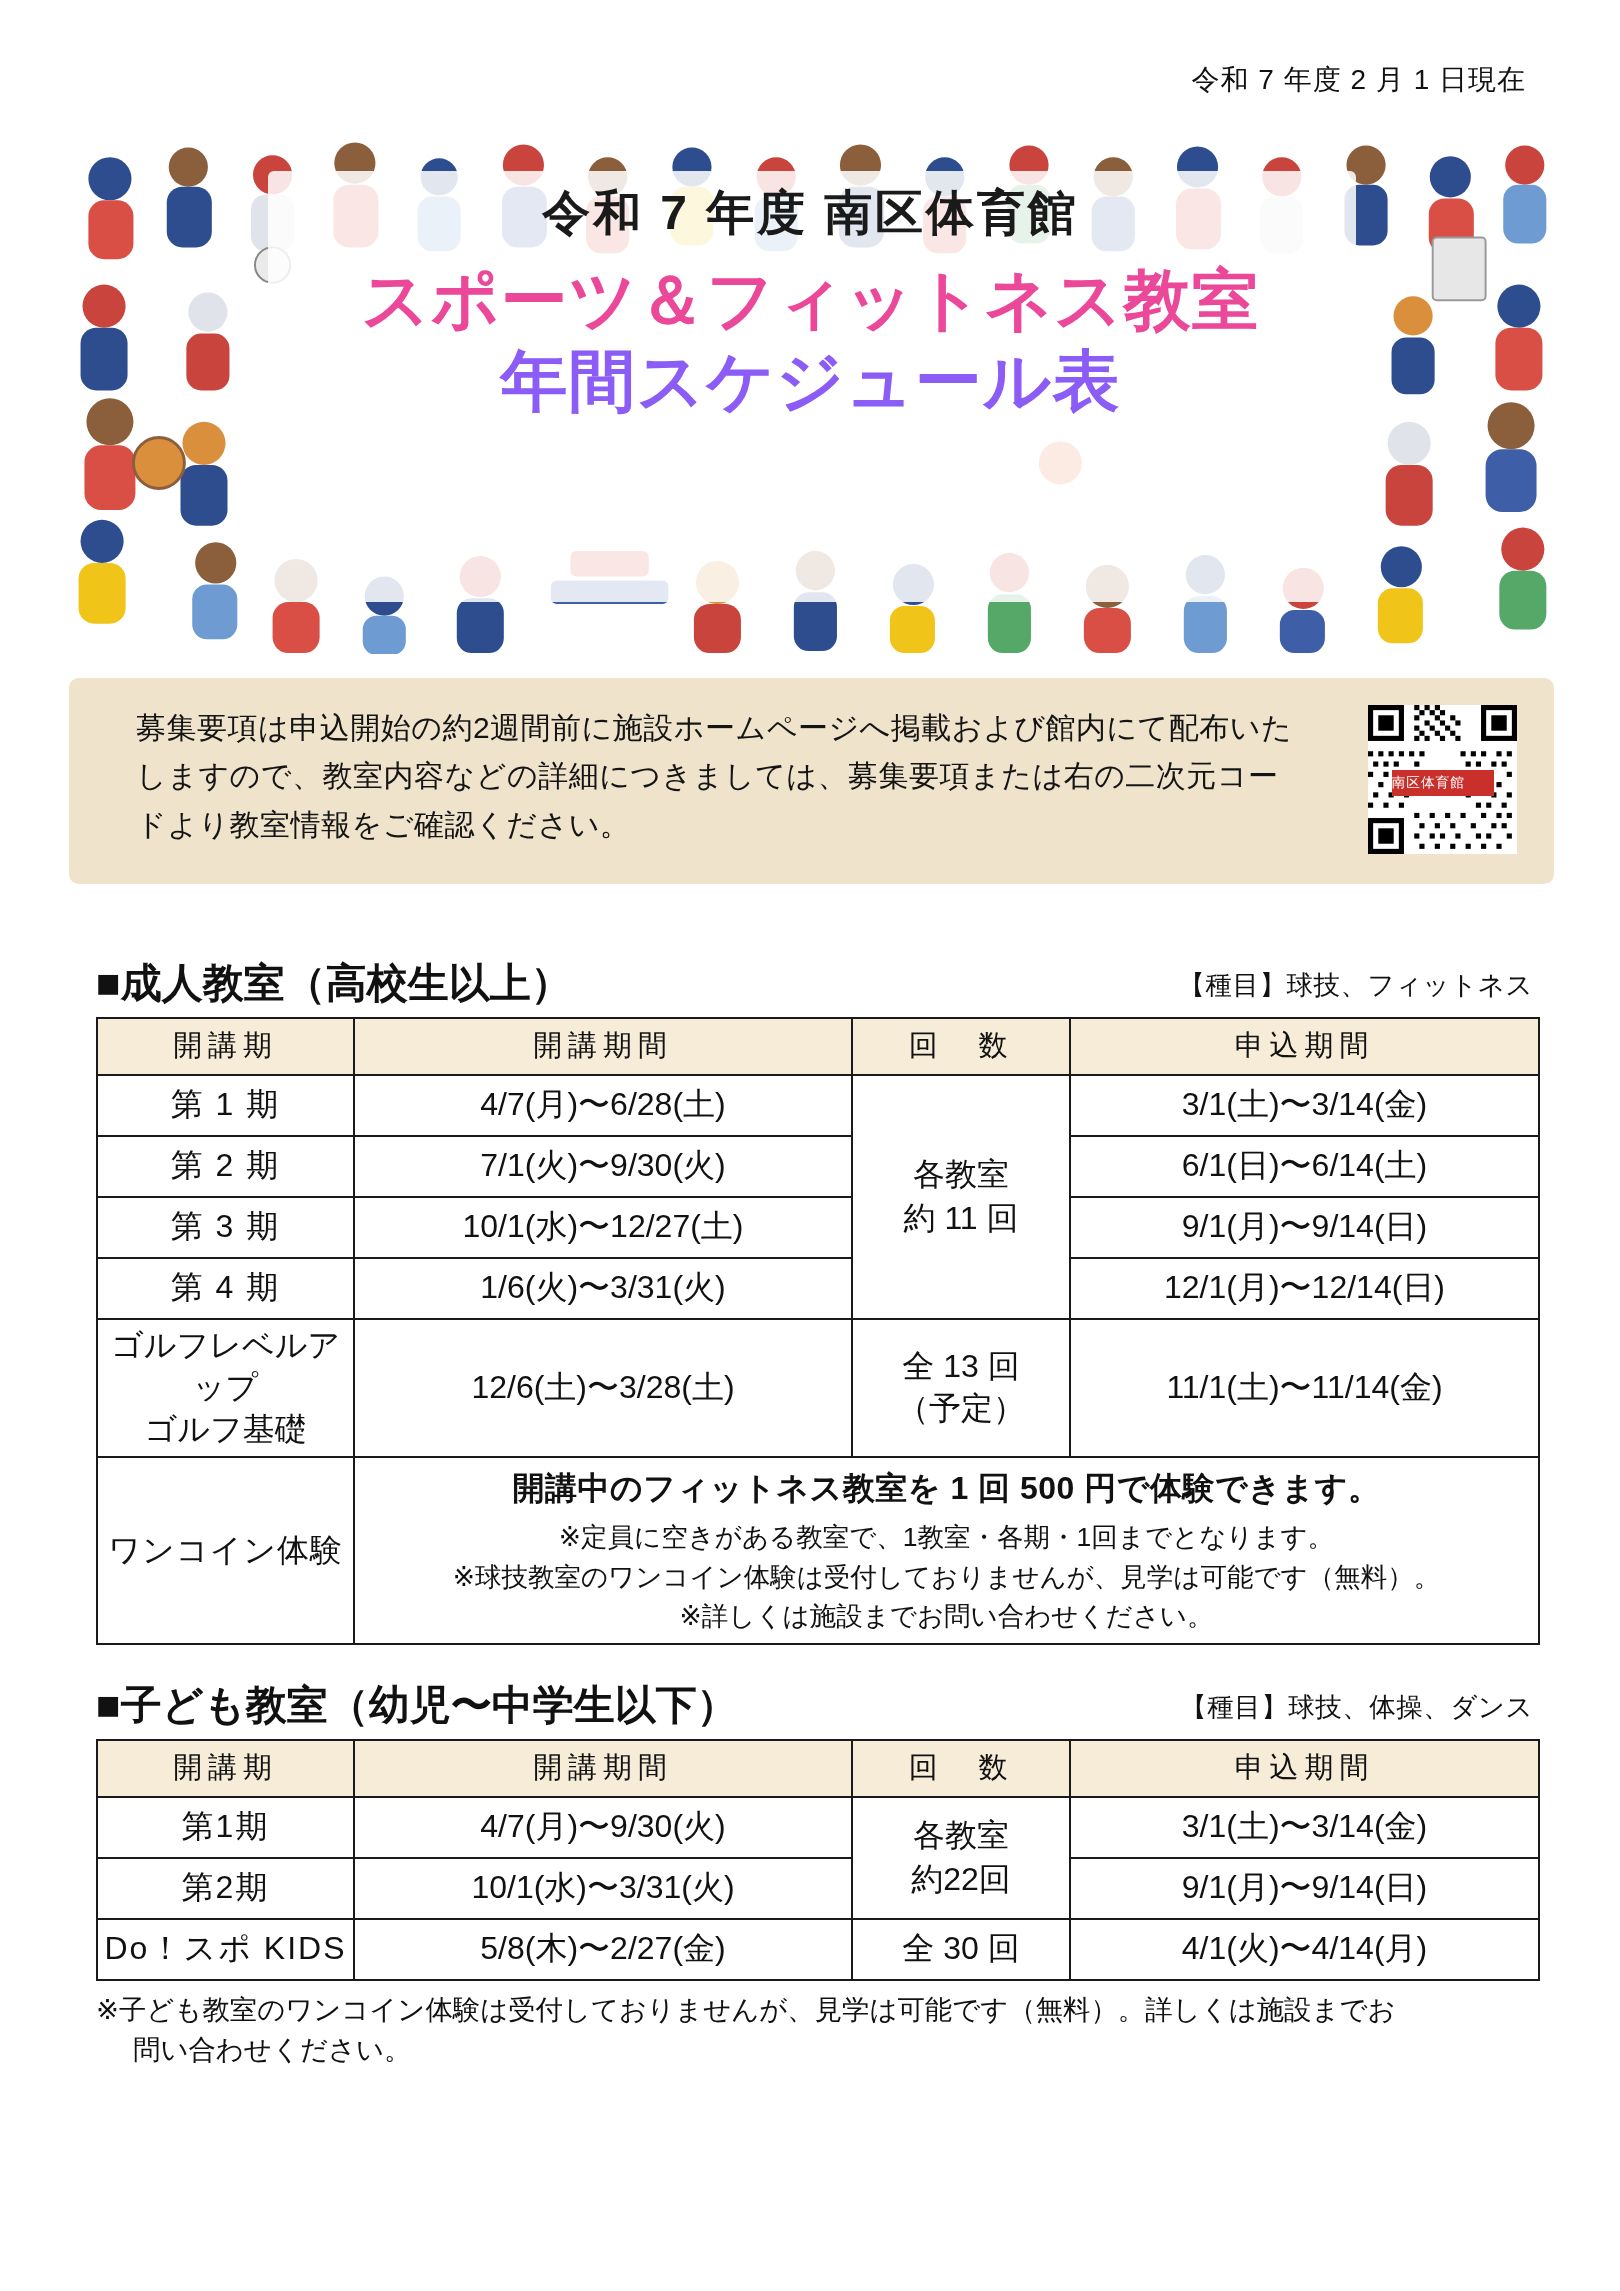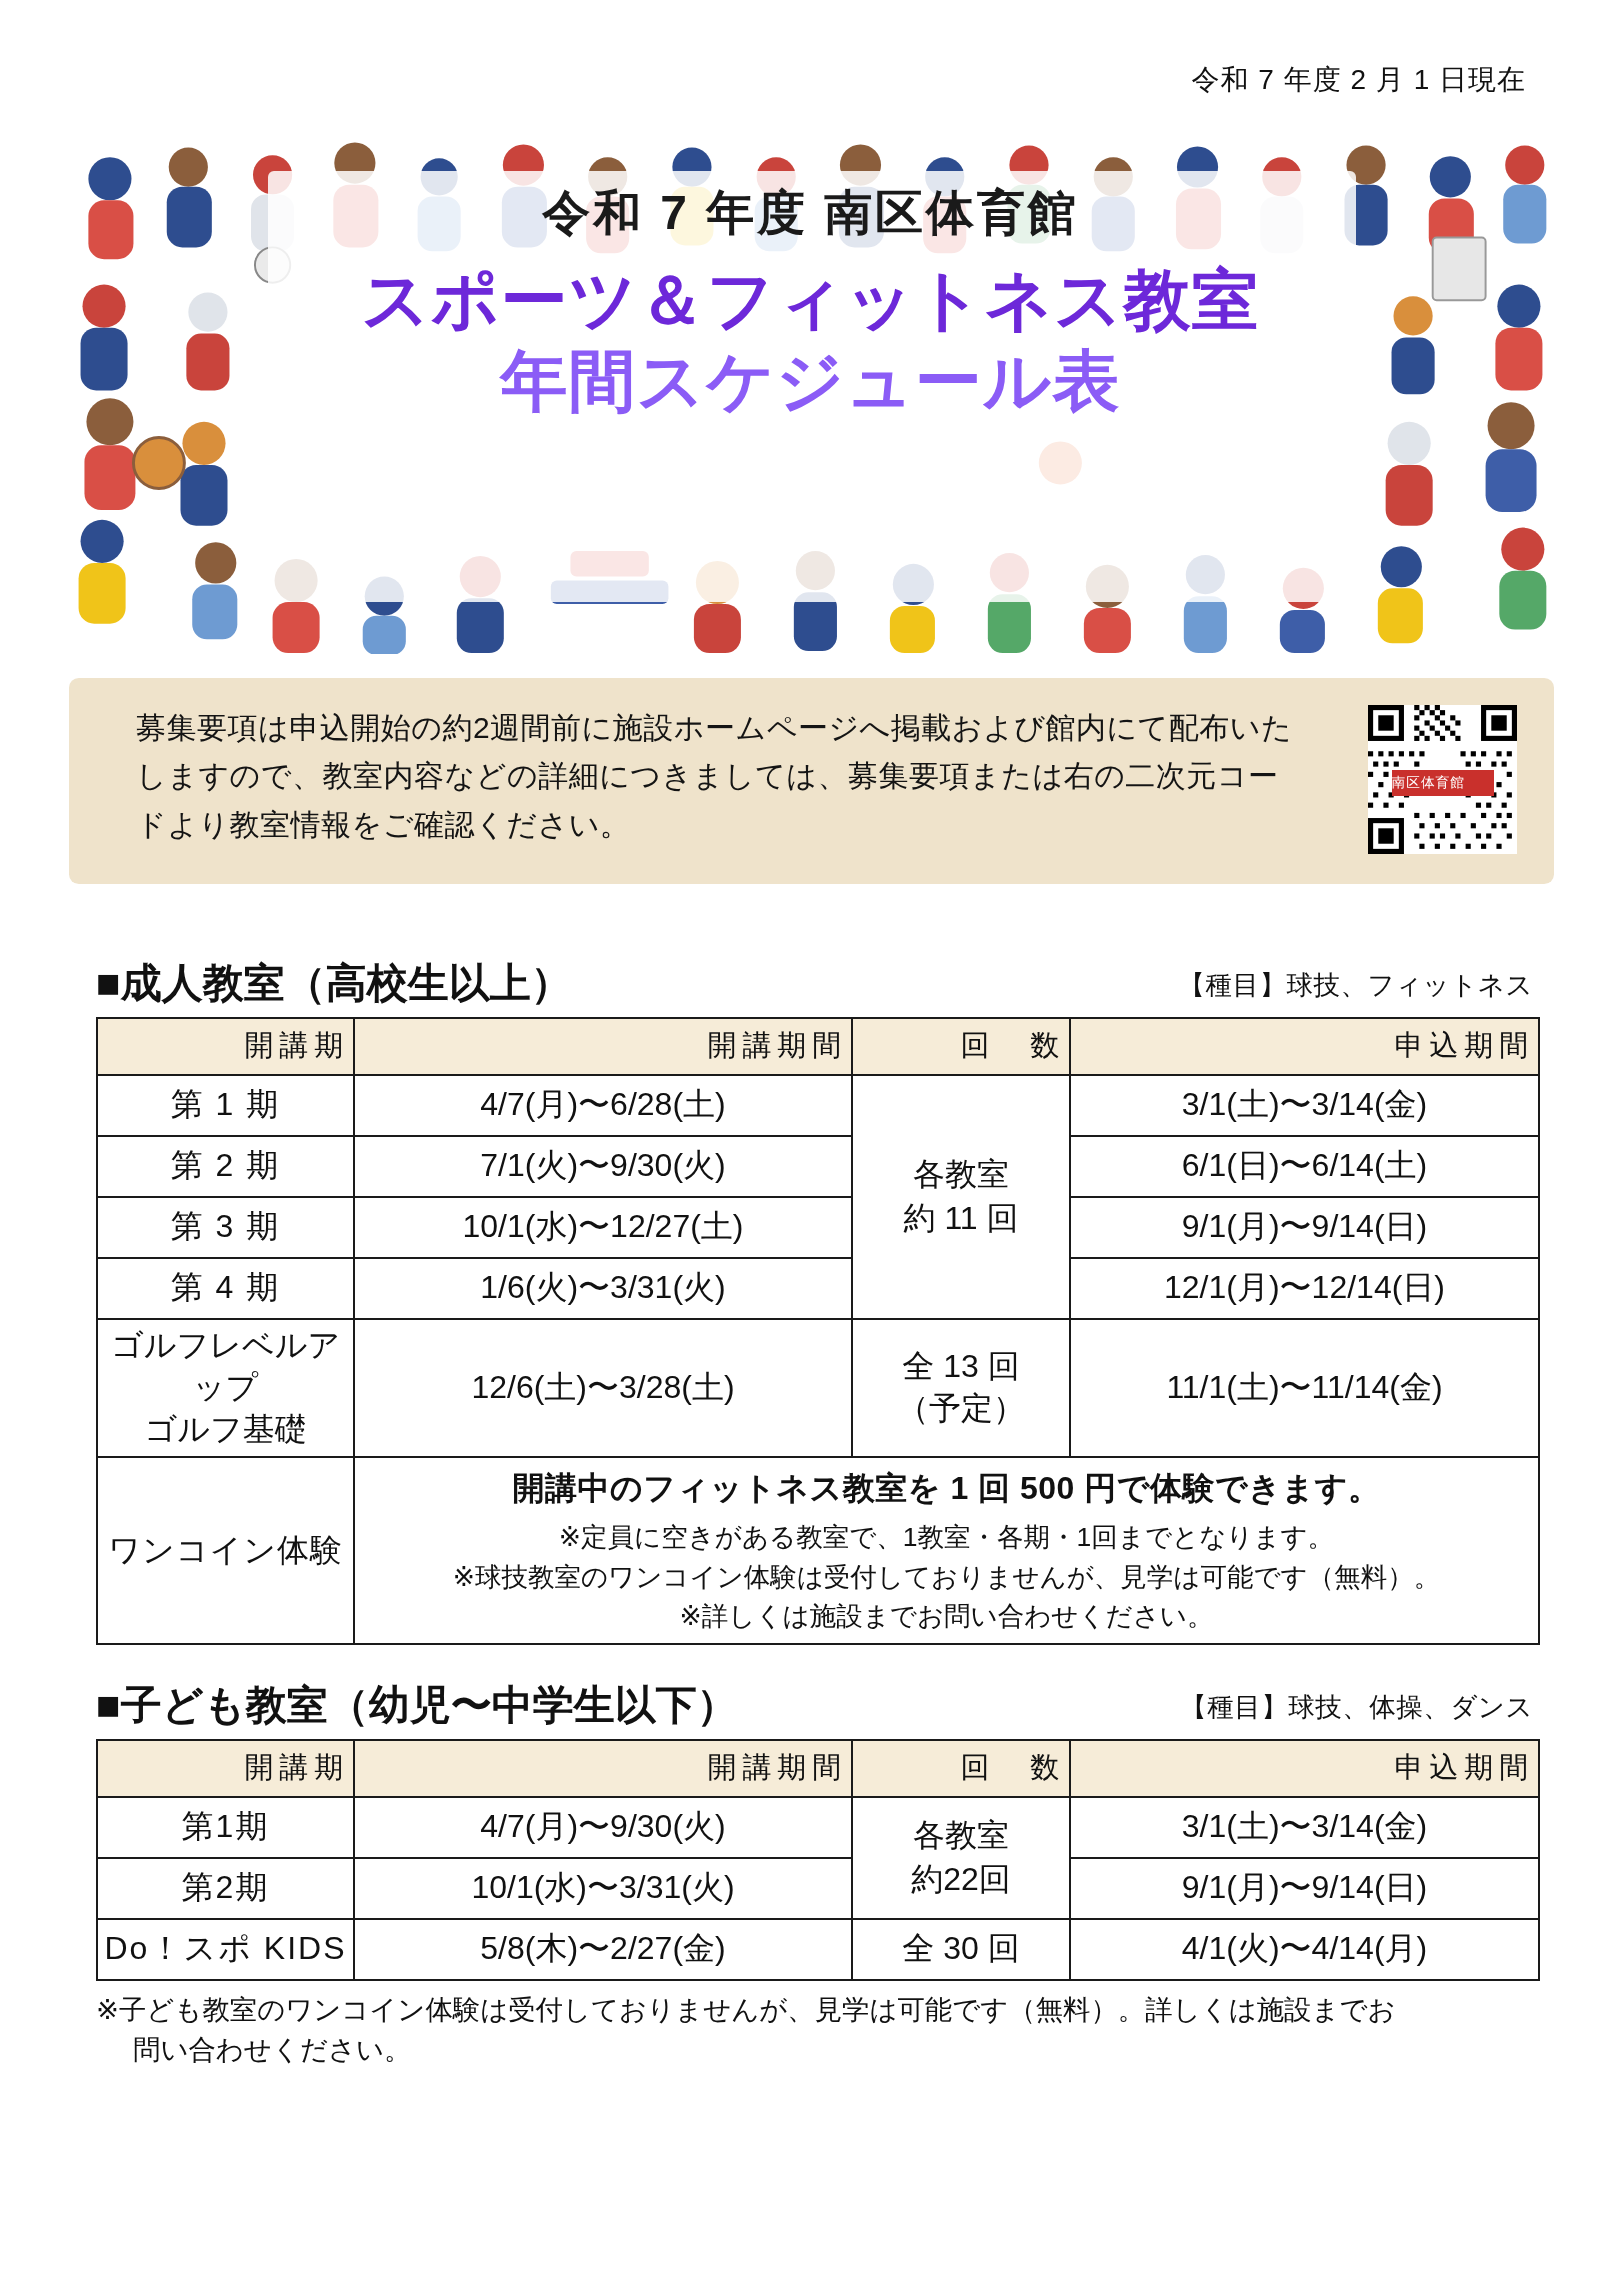--- a/index.html
+++ b/index.html
@@ -71,21 +71,21 @@
     font-size: 48px;
     font-weight: bold;
     letter-spacing: 2.9px;
     color: #1a1a1a;
     margin-bottom: 13.7px;
   }
   .hero-line2 {
     font-size: 67px;
     font-weight: bold;
     letter-spacing: 1px;
-    color: #6d28d9;
+    color: #ec4899;
     line-height: 1.22;
   }
   .hero-line3 {
     font-size: 67px;
     font-weight: bold;
     letter-spacing: 1px;
     color: #8b5cf6;
     line-height: 1.22;
   }
 
@@ -174,21 +174,20 @@
     color: #111;
     padding: 5.9px 3.9px;
   }
   table.sched thead th {
     background: #f6ecd8;
     font-size: 29px;
     font-weight: normal;
     letter-spacing: 5.9px;
     height: 47px;
     padding: 3.9px;
-    text-align: right;
   }
   .col-1 { width: 257px; }
   .col-2 { width: 498px; }
   .col-3 { width: 218px; }
   .col-4 { width: 469px; }
 
   td.term { font-size: 31px; letter-spacing: 2px; }
   td.period { font-size: 34px; letter-spacing: 0px; }
   td.count { font-size: 30px; line-height: 1.35; }
   td.apply { font-size: 34px; }

